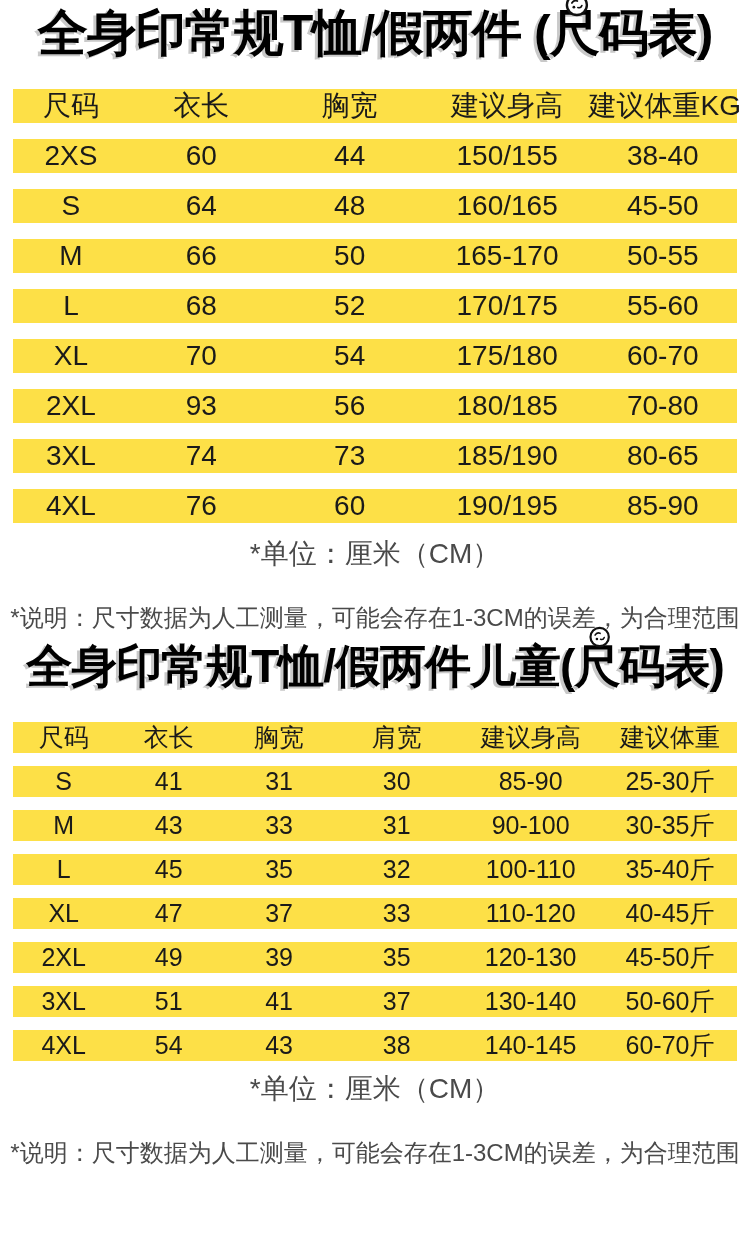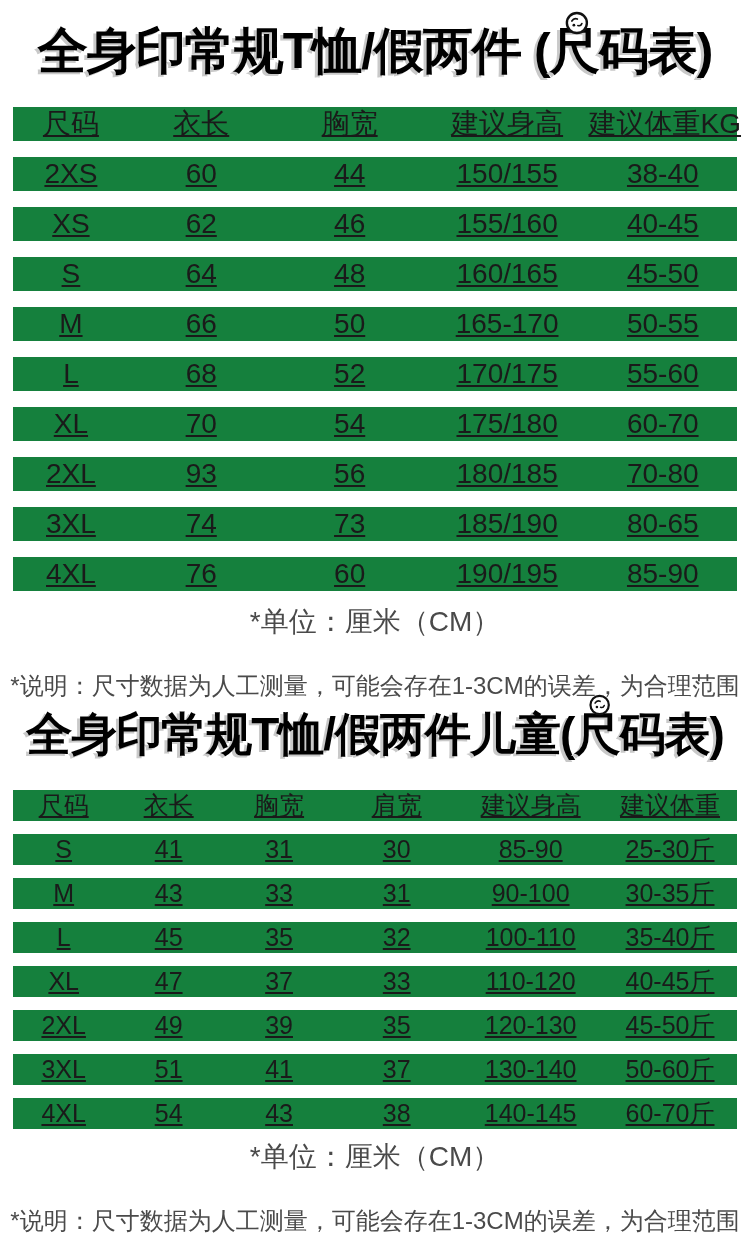--- a/index.html
+++ b/index.html
@@ -18,21 +18,21 @@
     text-align: center;
     font-weight: 900;
     color: #000000;
     text-shadow: -3px 2px 0 #c9c9c9;
     letter-spacing: -1px;
     white-space: nowrap;
   }
   .title-adult {
     font-size: 50px;
     line-height: 66px;
-    padding-top: 18px;
+    padding-top: 0;
   }
   .title-kids {
     font-size: 46px;
     line-height: 66px;
   }
   .chi-wrap {
     position: relative;
     display: inline-block;
   }
   .sticker {
@@ -50,22 +50,21 @@
   }
   table.adult {
     border-spacing: 0 16px;
     margin-top: 7px;
   }
   table.kids {
     border-spacing: 0 13px;
     margin-top: 10px;
   }
   .size-table tr {
-    background: #15803d;
-    text-decoration: underline;
+    background: #fde047;
   }
   .size-table th, .size-table td {
     font-weight: 400;
     text-align: center;
     padding: 0;
     white-space: nowrap;
     overflow: visible;
   }
   table.adult th, table.adult td {
     font-size: 28px;
@@ -122,27 +121,20 @@
         <th>建议体重KG</th>
       </tr>
   </thead>
   <tbody>
       <tr>
         <td>2XS</td>
         <td>60</td>
         <td>44</td>
         <td>150/155</td>
         <td>38-40</td>
-      </tr>
-      <tr>
-        <td>XS</td>
-        <td>62</td>
-        <td>46</td>
-        <td>155/160</td>
-        <td>40-45</td>
       </tr>
       <tr>
         <td>S</td>
         <td>64</td>
         <td>48</td>
         <td>160/165</td>
         <td>45-50</td>
       </tr>
       <tr>
         <td>M</td>

